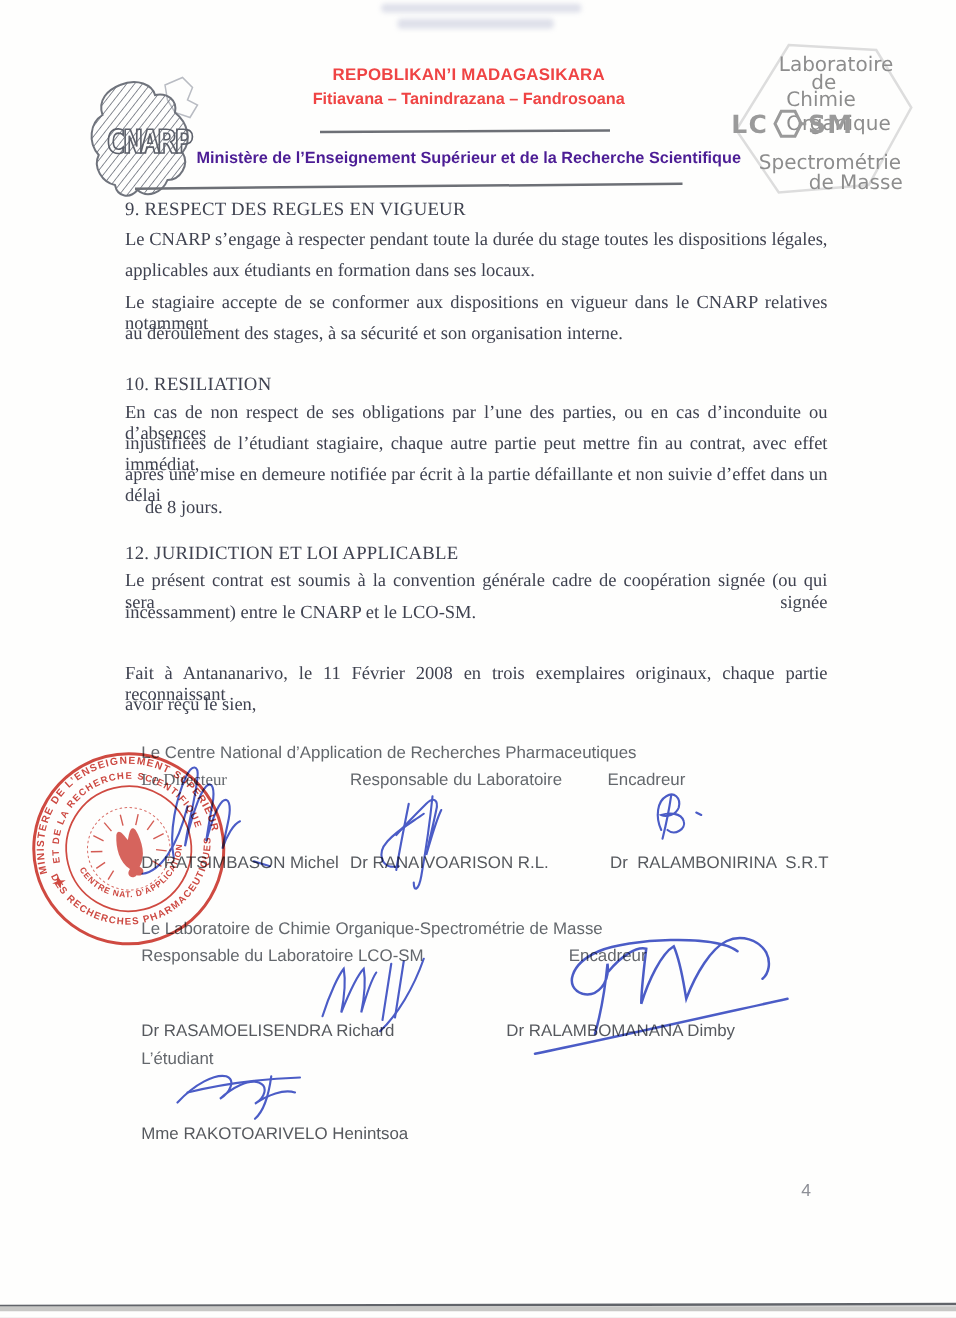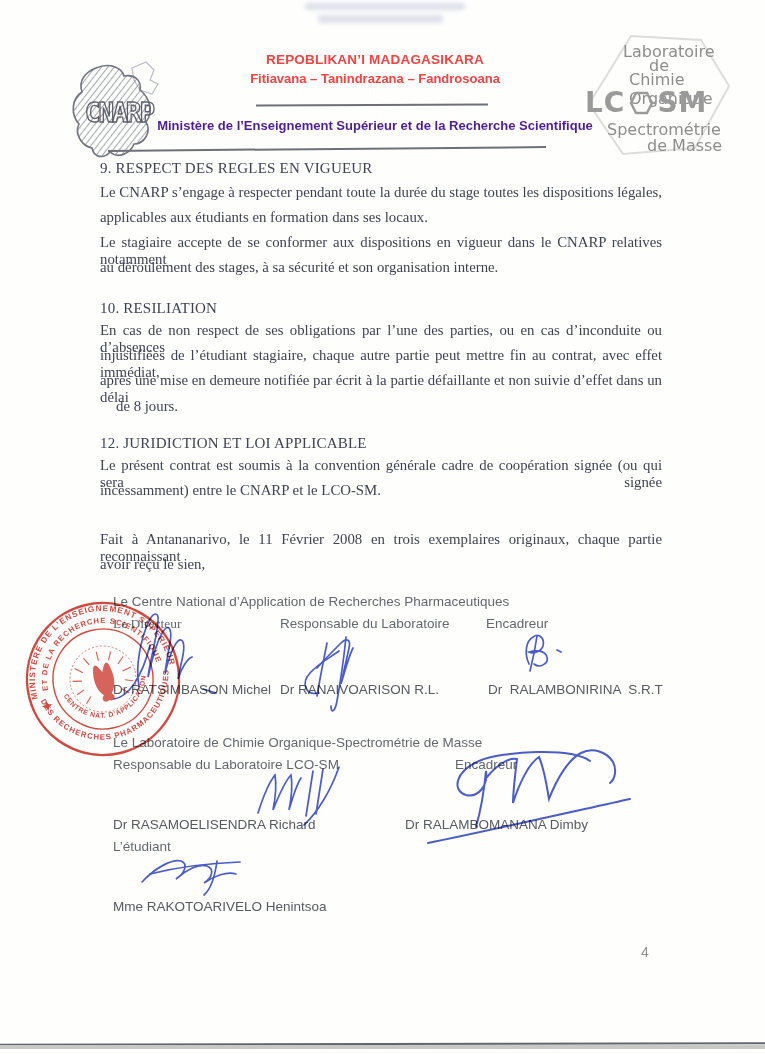--- a/index.html
+++ b/index.html
@@ -17,21 +17,21 @@
   .hdr-l2{font-size:13px;margin-top:4px;}
   .rule{position:absolute;height:2px;background:#6d7076;}
   .ministry{position:absolute;left:150px;top:118px;width:450px;text-align:center;
             font-family:"Liberation Sans",sans-serif;font-weight:bold;font-size:13px;color:#4c1d95;}
 
   
   .lcosm{position:absolute;left:583px;top:34px;width:150px;height:126px;
          font-family:"DejaVu Sans",sans-serif;color:#8d8d8d;}
   .lcosm .t{position:absolute;font-size:16px;}
   .lcosm .acro{position:absolute;top:52px;left:2px;display:flex;align-items:center;
-               font-weight:bold;font-size:28px;color:#9a9a9a;letter-spacing:1px;}
+               font-weight:bold;font-size:20px;color:#9a9a9a;letter-spacing:1px;}
 
   
   .heading{position:absolute;left:100px;font-size:15px;letter-spacing:.2px;}
   .jline,.lline{position:absolute;left:100px;width:562px;height:25.2px;font-size:14.8px;
                 white-space:normal;}
   .jline{text-align:justify;text-align-last:justify;}
   .lline{text-align:left;}
 
   
   .slabel{position:absolute;font-family:"Liberation Sans",sans-serif;font-size:13.5px;

